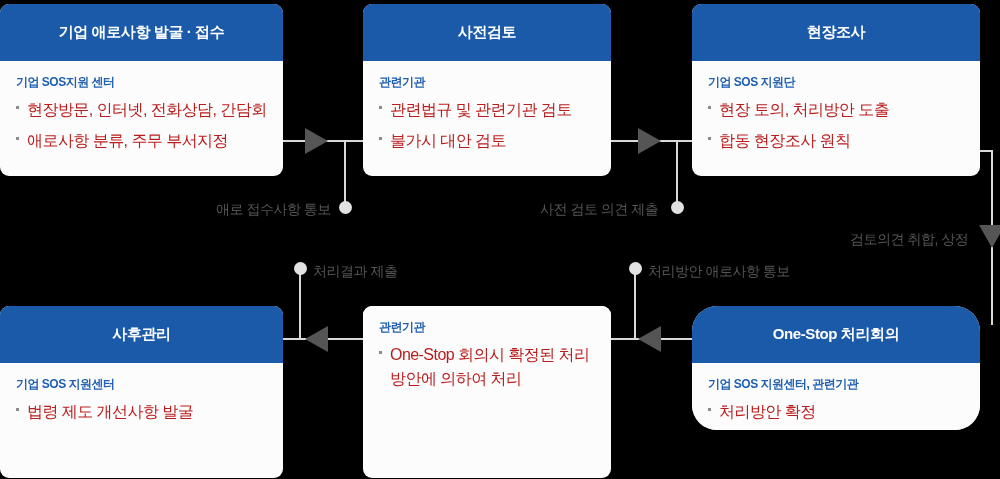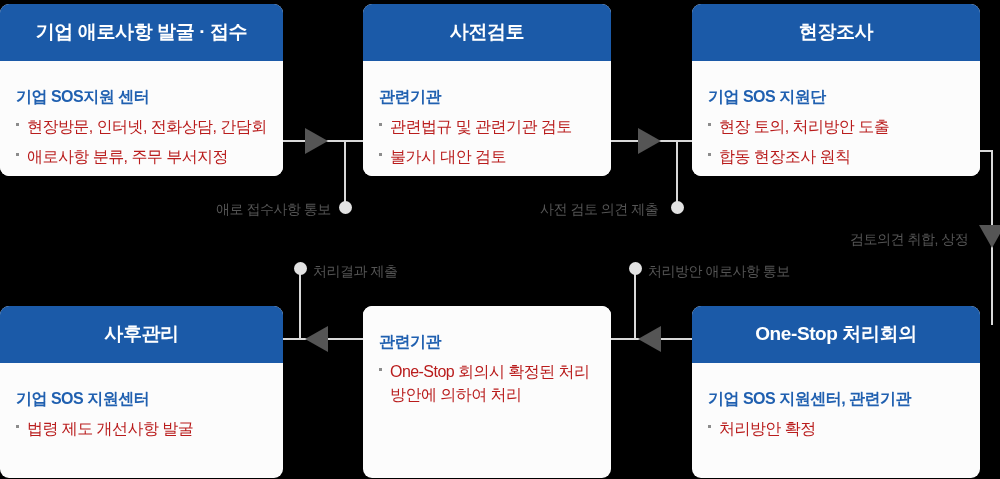--- a/index.html
+++ b/index.html
@@ -29,36 +29,36 @@
   }
   .card-head {
     height: 57px;
     background: #1b5aa8;
     display: flex;
     align-items: center;
     justify-content: center;
   }
   .card-head-title {
     color: #ffffff;
-    font-size: 19px;
+    font-size: 15px;
     font-weight: bold;
     letter-spacing: -0.4px;
     text-align: center;
     line-height: 1.1;
   }
   .card-body {
     padding: 14px 16px 12px 16px;
     background: #fcfcfc;
   }
   .card-sub {
     color: #2060b0;
-    font-size: 16px;
+    font-size: 12px;
     font-weight: bold;
     letter-spacing: -0.5px;
-    margin: 12px 0 9px 0;
+    margin: 0 0 9px 0;
     line-height: 1.2;
   }
   ul.card-list {
     list-style: none;
     margin: 0;
     padding: 0;
   }
   ul.card-list li {
     position: relative;
     color: #b91c1c;
@@ -220,21 +220,21 @@
 
   <div class="card" style="left:363px; top:306px; width:248px; height:172px;">
     <div class="card-body">
       <p class="card-sub">관련기관</p>
       <ul class="card-list">
         <li>One-Stop 회의시 확정된 처리방안에 의하여 처리</li>
       </ul>
     </div>
   </div>
 
-  <div class="card" style="left:692px; top:306px; width:288px; height:172px;">
+  <div class="card" style="left:692px; top:306px; width:288px; height:124px;border-radius:25px;">
     <div class="card-head">
       <div class="card-head-title">One-Stop 처리회의</div>
     </div>
     <div class="card-body">
       <p class="card-sub">기업 SOS 지원센터, 관련기관</p>
       <ul class="card-list">
         <li>처리방안 확정</li>
       </ul>
     </div>
   </div>

